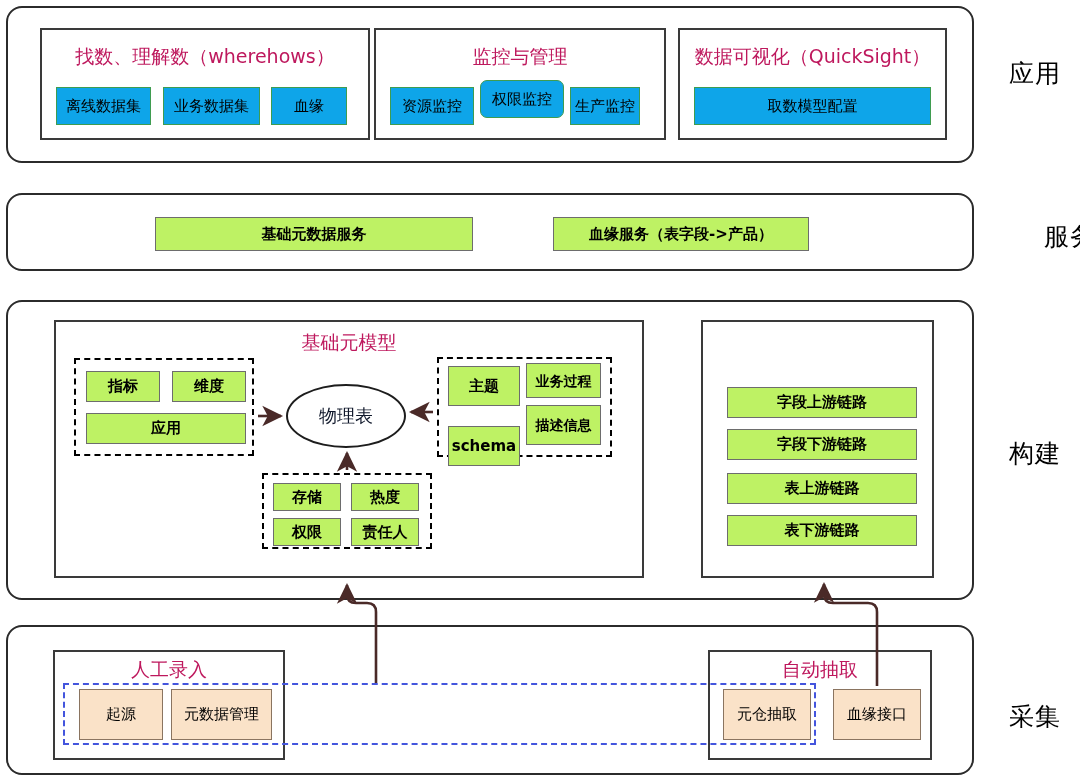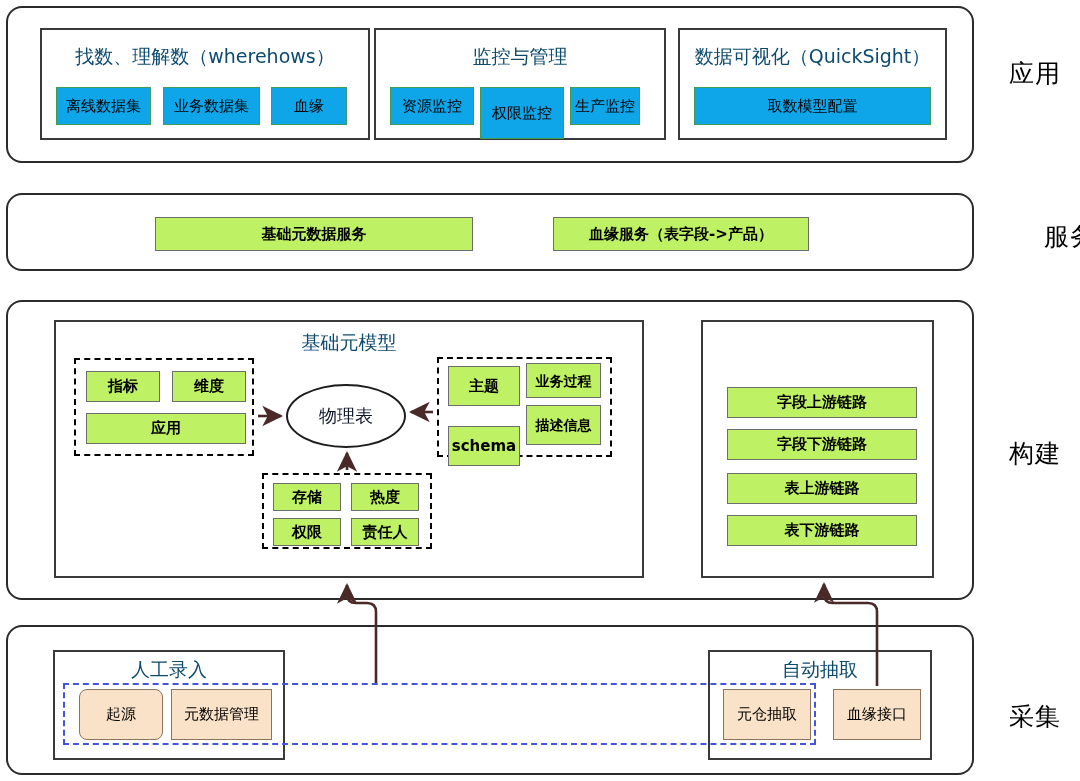--- a/index.html
+++ b/index.html
@@ -34,21 +34,21 @@
     position:absolute;
     border:2px solid #3a3a3a;
     background:#ffffff;
     box-sizing:border-box;
   }
   .panel-title{
     position:absolute;
     left:0;right:0;
     text-align:center;
     font-size:19px;
-    color:#0c4a6e;
+    color:#be185d;
     white-space:nowrap;
   }
   .chip{
     position:absolute;
     box-sizing:border-box;
     border:1.6px solid #5a5a5a;
     display:flex;
     align-items:center;
     justify-content:center;
     font-size:15px;
@@ -103,21 +103,21 @@
   </div>
   <div class="panel-title" style="left:40px;top:44px;width:330px;">找数、理解数（wherehows）</div>
   <div class="chip green" style="left:56px;top:87px;width:95px;height:38px;">离线数据集</div>
   <div class="chip green" style="left:163px;top:87px;width:97px;height:38px;">业务数据集</div>
   <div class="chip green" style="left:271px;top:87px;width:76px;height:38px;">血缘</div>
 
   <div class="panel" style="left:374px;top:28px;width:292px;height:112px;">
   </div>
   <div class="panel-title" style="left:374px;top:44px;width:292px;">监控与管理</div>
   <div class="chip green" style="left:390px;top:87px;width:84px;height:38px;">资源监控</div>
-  <div class="chip green" style="left:480px;top:87px;width:84px;height:52px;">权限监控</div>
+  <div class="chip green" style="left:480px;top:80px;width:84px;height:38px;border-radius:7px;">权限监控</div>
   <div class="chip green" style="left:570px;top:87px;width:70px;height:38px;">生产监控</div>
 
   <div class="panel" style="left:678px;top:28px;width:269px;height:112px;">
   </div>
   <div class="panel-title" style="left:678px;top:44px;width:269px;">数据可视化（QuickSight）</div>
   <div class="chip green" style="left:694px;top:87px;width:237px;height:38px;">取数模型配置</div>
 
   <div class="layer-label" style="left:1009px;top:57px;">应用</div>
 
   <div class="layer" style="left:6px;top:193px;width:968px;height:78px;">
@@ -171,21 +171,21 @@
   </div>
   <div class="panel-title" style="left:53px;top:657px;width:232px;font-size:19px;">人工录入</div>
 
   <div class="panel" style="left:708px;top:650px;width:224px;height:110px;">
   </div>
   <div class="panel-title" style="left:708px;top:657px;width:224px;font-size:19px;">自动抽取</div>
 
   <div class="bluedash" style="left:63px;top:683px;width:753px;height:62px;">
   </div>
 
-  <div class="chip peach" style="left:79px;top:689px;width:84px;height:51px;border-radius:8px;">起源</div>
+  <div class="chip peach" style="left:79px;top:689px;width:84px;height:51px;">起源</div>
   <div class="chip peach" style="left:171px;top:689px;width:101px;height:51px;">元数据管理</div>
   <div class="chip peach" style="left:723px;top:689px;width:88px;height:51px;">元仓抽取</div>
   <div class="chip peach" style="left:833px;top:689px;width:88px;height:51px;">血缘接口</div>
 
   <div class="layer-label" style="left:1009px;top:700px;">采集</div>
 
   <svg class="overlay" viewBox="0 0 1080 781">
     <defs>
       <marker id="ah-dark" markerWidth="9" markerHeight="9" refX="7.2" refY="4.5" orient="auto" markerUnits="strokeWidth">
         <path d="M0,0.6 L8,4.5 L0,8.4 L2.1,4.5 z" fill="#4a2a28"></path>

